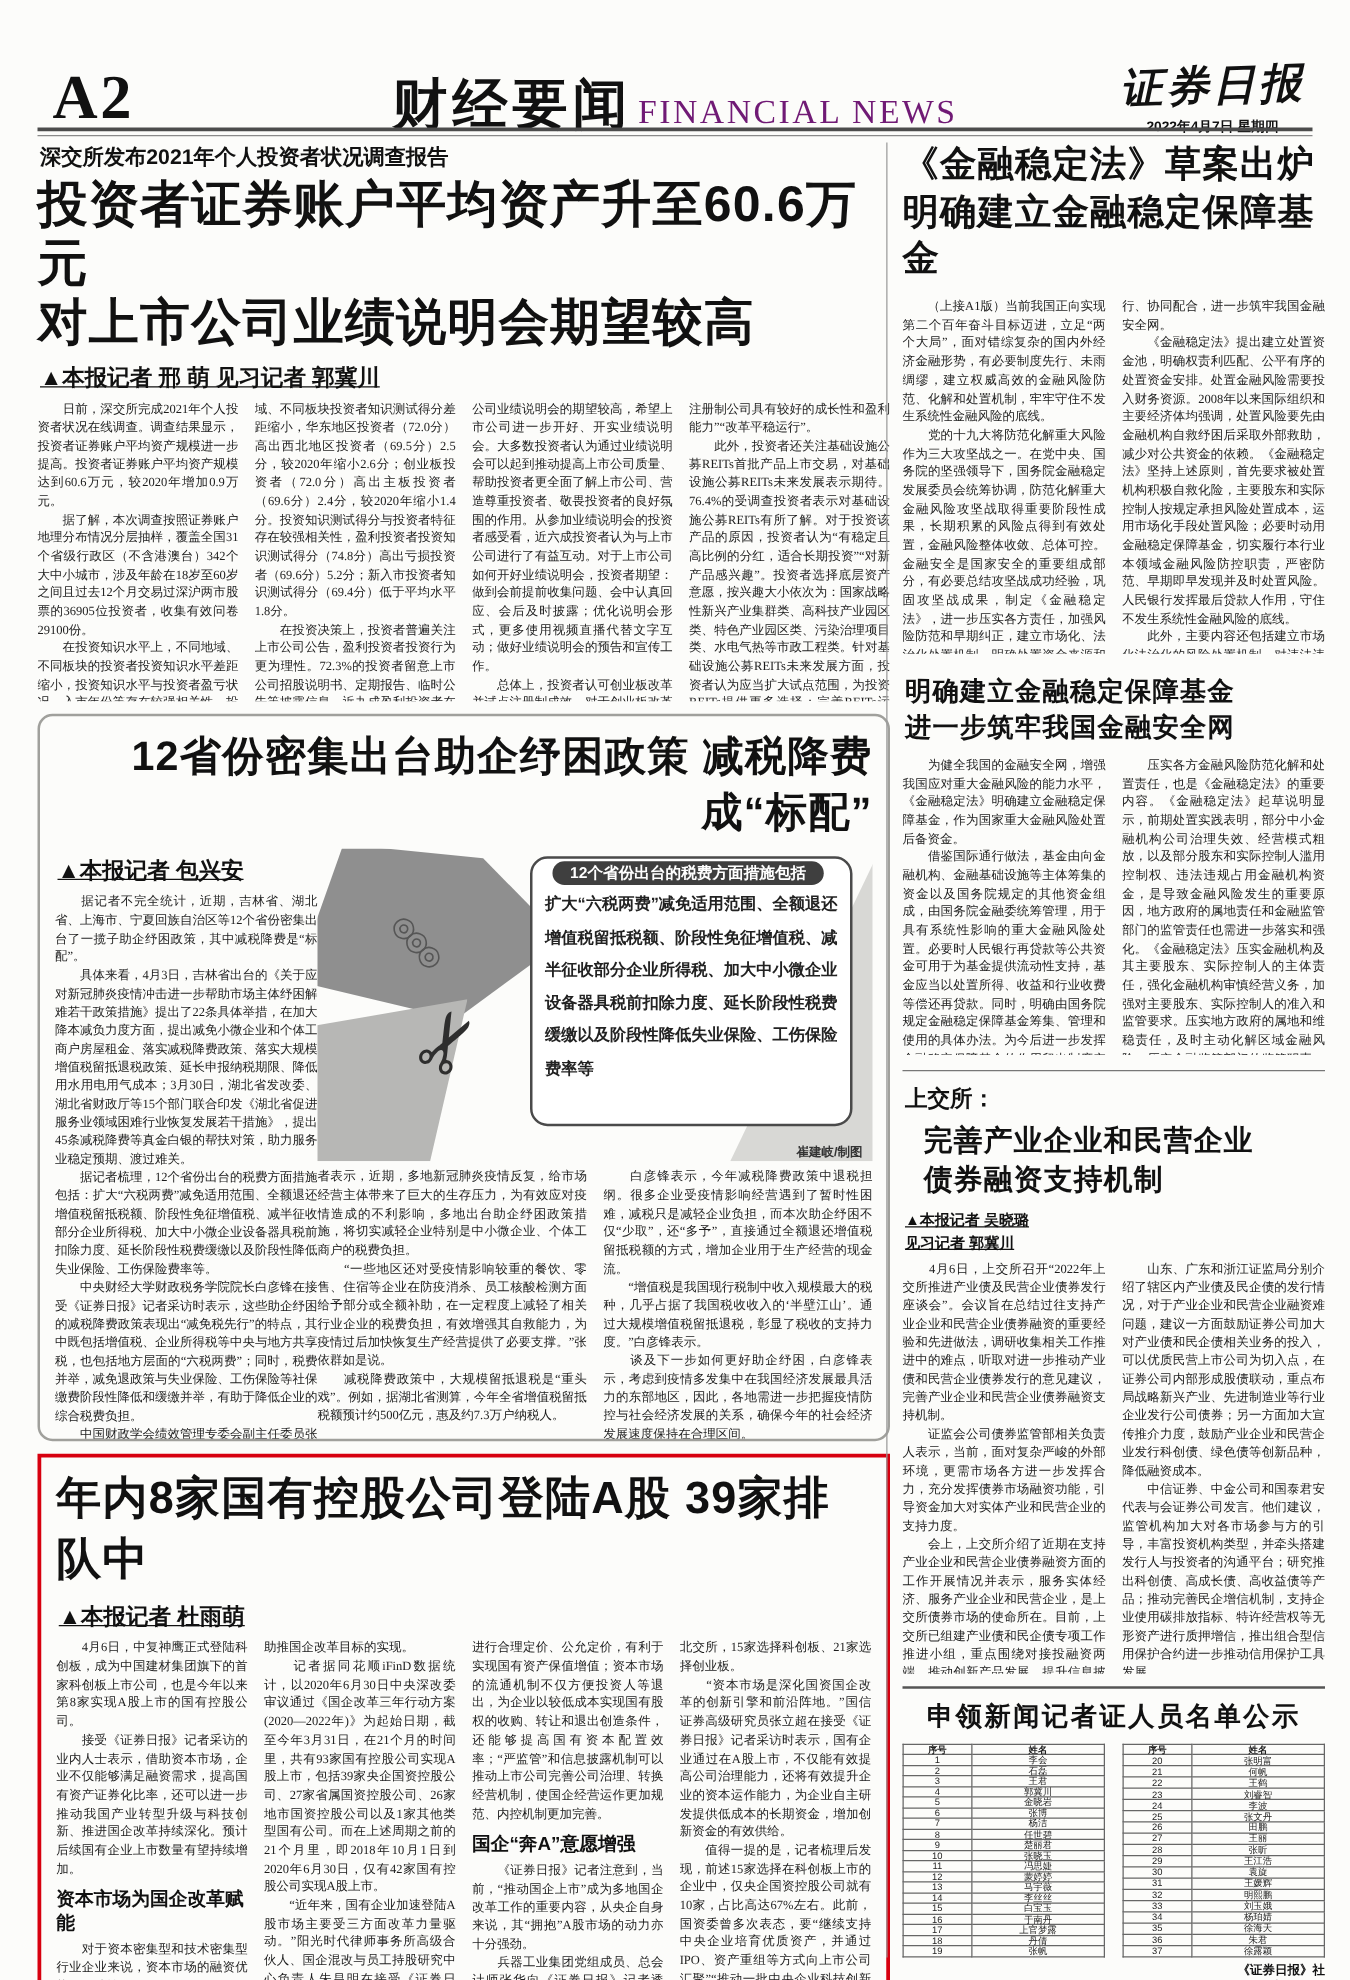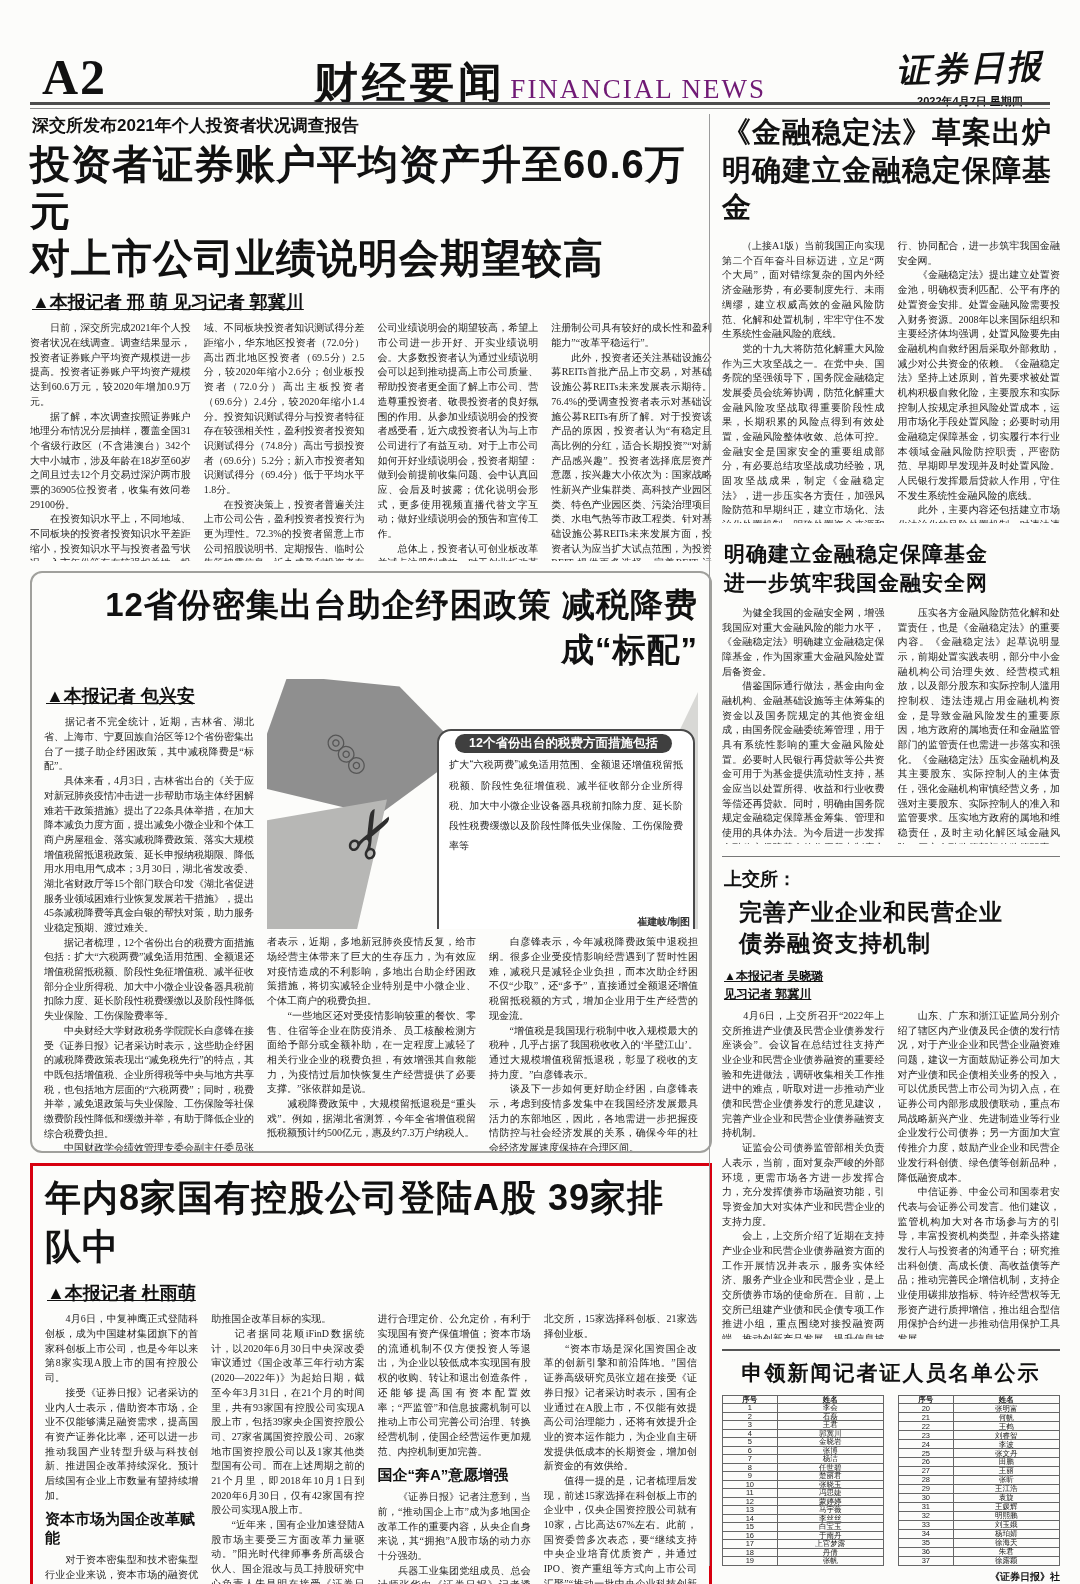--- a/index.html
+++ b/index.html
@@ -26,37 +26,37 @@
             text-align:justify;white-space:pre-line;color:#1c1c1c;}
   .cols{display:flex;gap:13px;overflow:hidden;}
   .cols>div{flex:1;overflow:hidden;}
   
   .leftcol{position:absolute;left:30px;top:114px;width:682px;}
   .art1-body{height:240px;margin-top:2px;}
   
   .art2{margin-top:10px;border:2px solid #a0a09c;border-radius:12px;height:582px;padding:6px 12px;
         box-sizing:border-box;overflow:hidden;}
   .art2 .headline2{font-size:33px;font-weight:bold;text-align:right;letter-spacing:1px;margin:4px 0 2px;}
-  .art2-body{display:flex;gap:13px;}
+  .art2-body{display:flex;}
   .art2-c1{width:210px;flex:none;overflow:hidden;height:492px;}
   .art2-right{flex:1;overflow:hidden;}
   .illus{position:relative;height:250px;margin:4px 0 6px;overflow:hidden;}
   .shp-a{position:absolute;left:-18px;top:-4px;width:215px;height:140px;background:#8f8f8f;
          clip-path:polygon(18% 0,70% 8%,100% 55%,60% 100%,0 78%);}
   .shp-b{position:absolute;left:-30px;top:120px;width:150px;height:130px;background:#b7b7b5;
          clip-path:polygon(0 20%,100% 0,80% 100%,0 100%);}
   .shp-c{position:absolute;right:-6px;top:0;width:120px;height:250px;background:#d8d8d5;
          clip-path:polygon(100% 0,100% 100%,0 100%);}
   .scissor{position:absolute;left:78px;top:118px;font-size:64px;color:#2e2e2e;transform:rotate(-62deg);}
   .chain{position:absolute;left:56px;top:60px;font-size:22px;color:#565656;letter-spacing:-4px;transform:rotate(48deg);}
   .panel{position:absolute;left:170px;top:6px;width:258px;height:216px;background:#fff;
-         border:2px solid #4a4a4a;border-radius:14px;padding:2px 10px;box-sizing:border-box;text-align:left;margin-top:44px;}
+         border:2px solid #4a4a4a;border-radius:14px;padding:2px 10px;box-sizing:border-box;text-align:left;}
   .panel-title{display:inline-block;background:#3f3f3f;color:#fff;font-size:12.5px;font-weight:bold;
                border-radius:11px;padding:1px 14px;margin:-4px 0 2px 6px;}
-  .panel-body{font-size:10px;font-weight:normal;line-height:2.02;color:#222;text-align:justify;}
+  .panel-body{font-size:13px;font-weight:bold;line-height:2.02;color:#222;text-align:justify;}
   .credit{position:absolute;right:8px;bottom:0;font-size:10px;font-weight:bold;color:#333;}
   
   .art6{margin-top:10px;border:3px solid #d7000f;height:440px;padding:4px 12px;box-sizing:border-box;overflow:hidden;}
   .art6 .headline3{font-size:36px;font-weight:bold;letter-spacing:1px;margin:4px 0 6px;}
   .art6 .subtitle{font-size:19px;font-weight:bold;border-bottom:1px solid #bbb;padding-bottom:8px;margin:0 0 2px;}
   .subhead{font-size:15px;font-weight:bold;font-family:"Liberation Sans","DejaVu Sans",sans-serif;
            margin:7px 0 5px;white-space:normal;}
   .art6-cols{height:318px;}
   
   .vrule{position:absolute;left:709px;top:114px;width:1px;height:1452px;background:#9b9b9b;}

